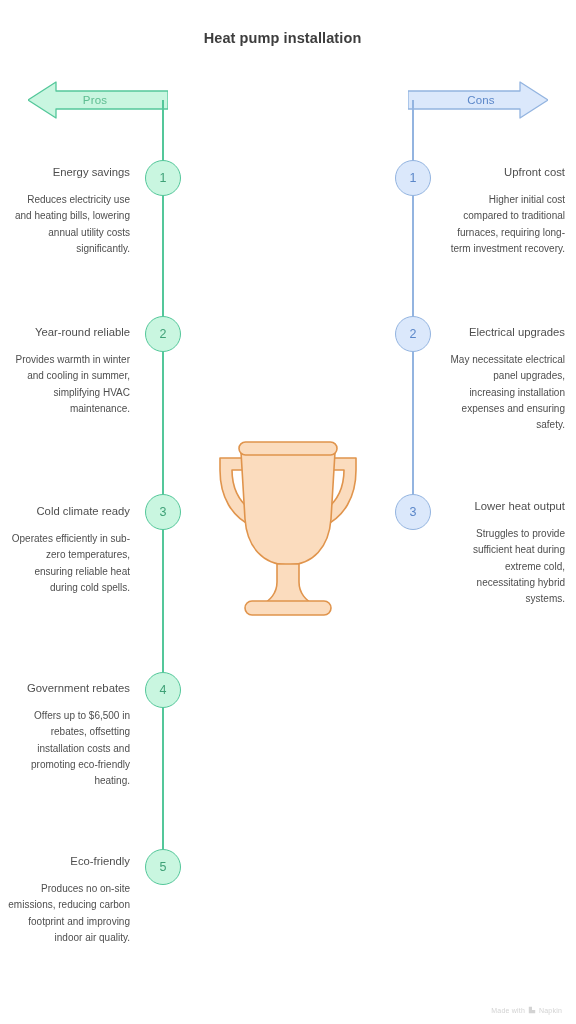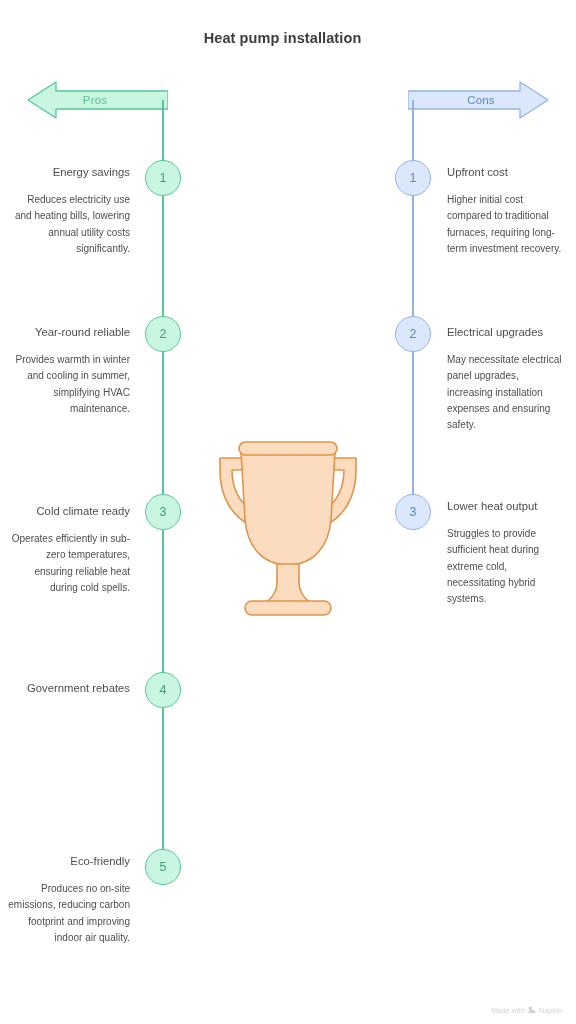--- a/index.html
+++ b/index.html
@@ -94,21 +94,21 @@
   }
 
   
   .item-text {
     position: absolute;
     font-size: 11.3px;
     line-height: 1.62;
     color: #4e4e4e;
   }
   .side-pros .item-text { right: 446px; width: 122px; text-align: right; }
-  .side-cons .item-text { left: 447px;  width: 118px; text-align: left; }
+  .side-cons .item-text { left: 447px;  width: 118px; text-align: right; }
 
   .item-title { font-size: 11.3px; color: #4e4e4e; }
   .item-desc  { margin-top: 11px; font-size: 10px; color: #4e4e4e; }
 
   
   .trophy {
     position: absolute;
     left: 218px;
     top: 425px;
     width: 140px;
@@ -177,20 +177,21 @@
     <div class="item-text" style="top:502px">
       <div class="item-title">Cold climate ready</div>
       <div class="item-desc">Operates efficiently in sub-zero temperatures, ensuring reliable heat during cold spells.</div>
     </div>
 
     <div class="node node-pros" style="top:672px">
       <span>4</span>
     </div>
     <div class="item-text" style="top:679px">
       <div class="item-title">Government rebates</div>
+      <div class="item-desc">Offers up to $6,500 in rebates, offsetting installation costs and promoting eco-friendly heating.</div>
     </div>
 
     <div class="node node-pros" style="top:849px">
       <span>5</span>
     </div>
     <div class="item-text" style="top:852px">
       <div class="item-title">Eco-friendly</div>
       <div class="item-desc">Produces no on-site emissions, reducing carbon footprint and improving indoor air quality.</div>
     </div>
 

